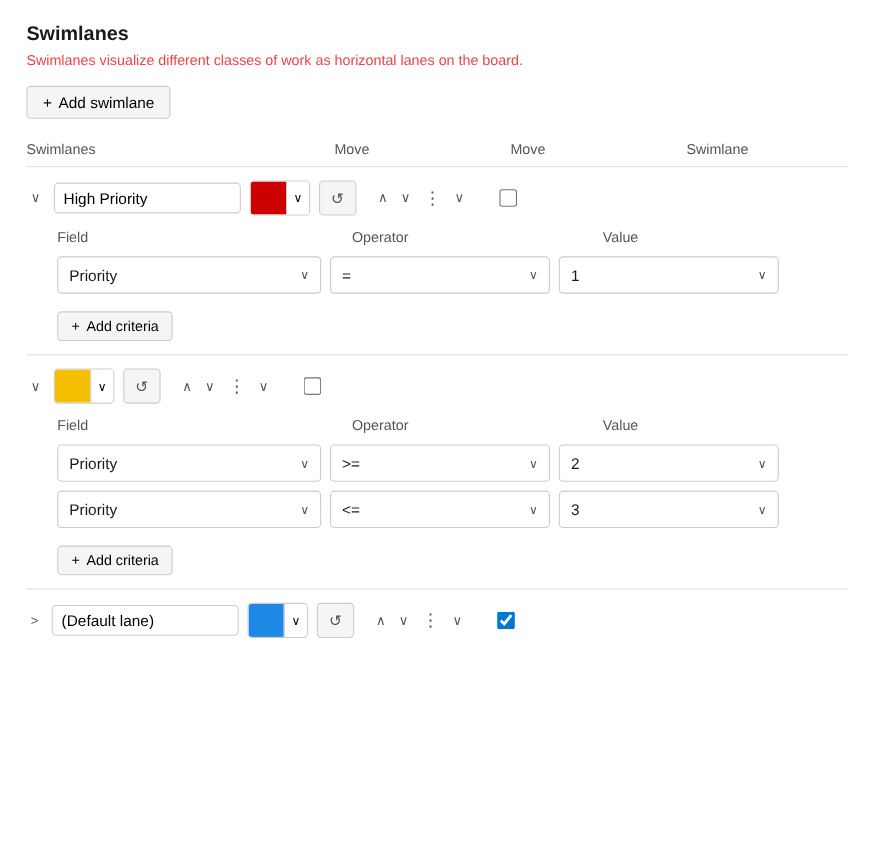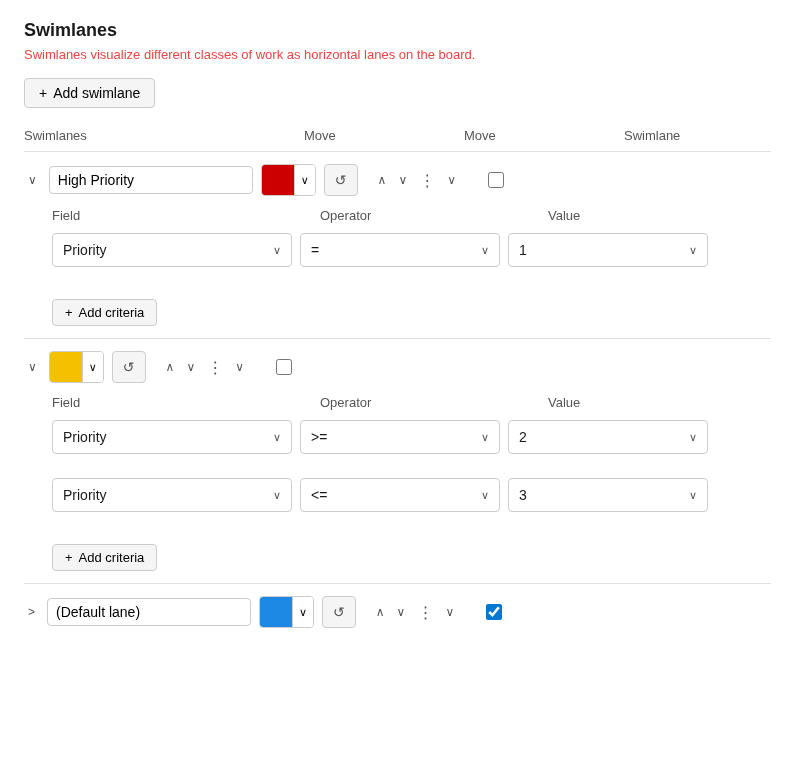--- a/index.html
+++ b/index.html
@@ -63,21 +63,21 @@
       border: none;
       cursor: pointer;
       font-size: 12px;
       color: #555;
       padding: 4px;
       display: flex;
       align-items: center;
     }
 
     .swimlane-name-input {
-      width: 204px;
+      width: 170px;
       border: 1px solid #ccc;
       border-radius: 4px;
       padding: 5px 8px;
       font-size: 14px;
       outline: none;
     }
 
     .color-picker-group {
       display: flex;
       align-items: center;
@@ -162,21 +162,21 @@
       color: #555;
       font-size: 13px;
       margin-bottom: 10px;
       gap: 28px;
     }
 
     .criteria-row {
       display: grid;
       grid-template-columns: 240px 200px 200px;
       gap: 8px;
-      margin-bottom: 24px;
+      margin-bottom: 8px;
       align-items: center;
     }
 
     .select-field {
       display: flex;
       align-items: center;
       justify-content: space-between;
       border: 1px solid #ccc;
       border-radius: 4px;
       padding: 6px 10px;

